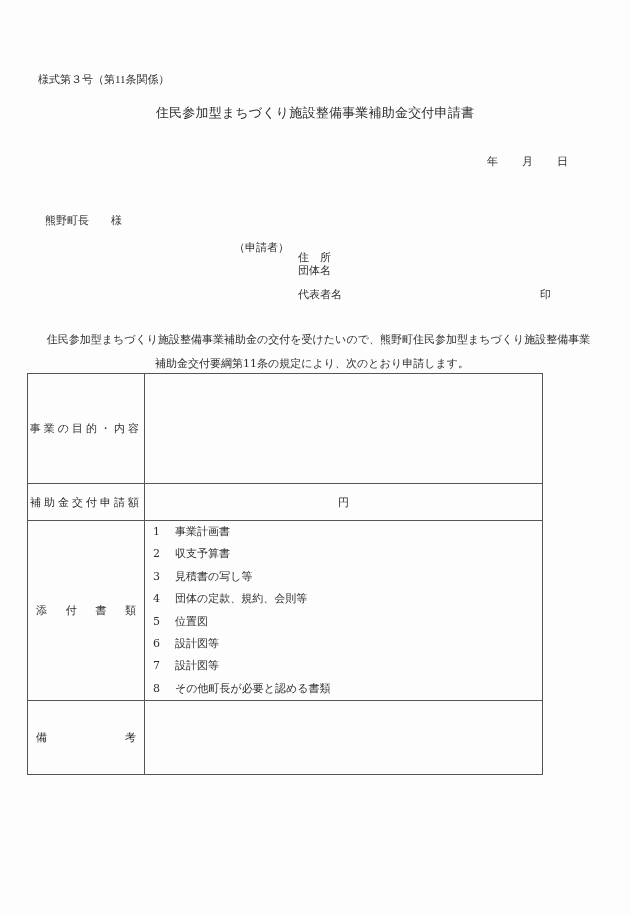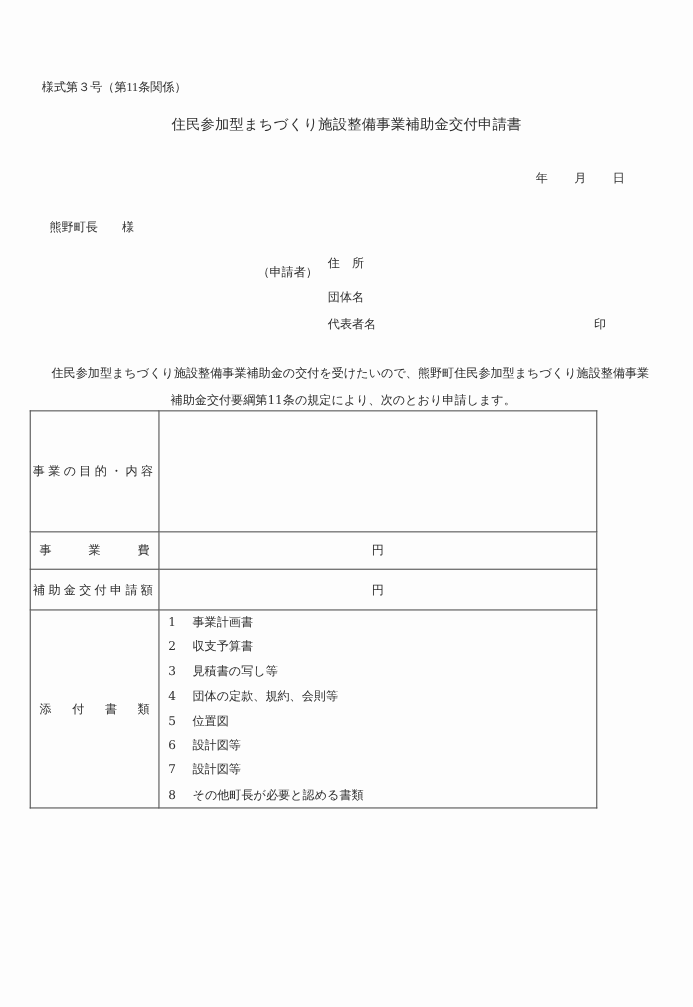--- a/index.html
+++ b/index.html
@@ -14,24 +14,24 @@
       overflow: hidden;
       font-family: "DejaVu Serif", "Liberation Serif", serif;
       color: #2e2e2e;
       font-size: 11px;
     }
     .abs { position: absolute; white-space: nowrap; }
     .form-no { left: 38px; top: 72px; font-size: 11px; font-family: Liberation Serif, serif; }
     .title { left: 0; width: 630px; top: 104px; text-align: center; font-size: 13px; letter-spacing: 0.2px; padding-left: 0px; }
     .date { left: 487px; top: 154px; font-size: 11px; }
     .date span { display: inline-block; }
-    .addressee { left: 45px; top: 199px; font-size: 11px; }
+    .addressee { left: 45px; top: 213px; font-size: 11px; }
     .applicant-label { left: 234px; top: 240px; }
     .field-label { left: 298px; font-size: 11px; }
-    .f1 { top: 232px; }
+    .f1 { top: 250px; }
     .f2 { top: 263px; }
     .f3 { top: 287px; }
     .seal { left: 540px; top: 287px; }
     .body-text { left: 32px; top: 328px; width: 560px; font-size: 11px; line-height: 24px; white-space: normal; text-align: center; }
 
     table.form {
       position: absolute;
       left: 27px;
       top: 373px;
       width: 516px;
@@ -94,24 +94,20 @@
 <div class="abs body-text">
   <span style="display:inline-block;width:13px"></span><span>住民参加型まちづくり施設整備事業補助金の交付を受けたいので、熊野町住民参加型まちづくり施設整備事業補助金交付要綱第11条の規定により、次のとおり申請します。</span>
 </div>
 
 <table class="form">
   <tbody>
       <tr class="r-purpose">
     <td class="label">事業の目的・内容</td>
     <td class="value"></td>
   </tr>
-  <tr class="r-cost">
-    <td class="label spread"><span>事</span> <span>業</span> <span>費</span></td>
-    <td class="value"><span>円</span></td>
-  </tr>
   <tr class="r-subsidy">
     <td class="label">補助金交付申請額</td>
     <td class="value"><span>円</span></td>
   </tr>
   <tr class="r-attach">
     <td class="label spread"><span>添</span> <span>付</span> <span>書</span> <span>類</span></td>
     <td>
       <ol class="attach">
         <li>
               <span class="num">1</span>
@@ -141,14 +137,18 @@
               <span class="num">7</span>
               <span>設計図等</span>
             </li>
         <li>
               <span class="num">8</span>
               <span>その他町長が必要と認める書類</span>
             </li>
       </ol>
     </td>
   </tr>
+  <tr class="r-remarks">
+    <td class="label spread"><span>備</span> <span>考</span></td>
+    <td class="value"></td>
+  </tr>
 </tbody>
   </table>
 
 </body></html>

